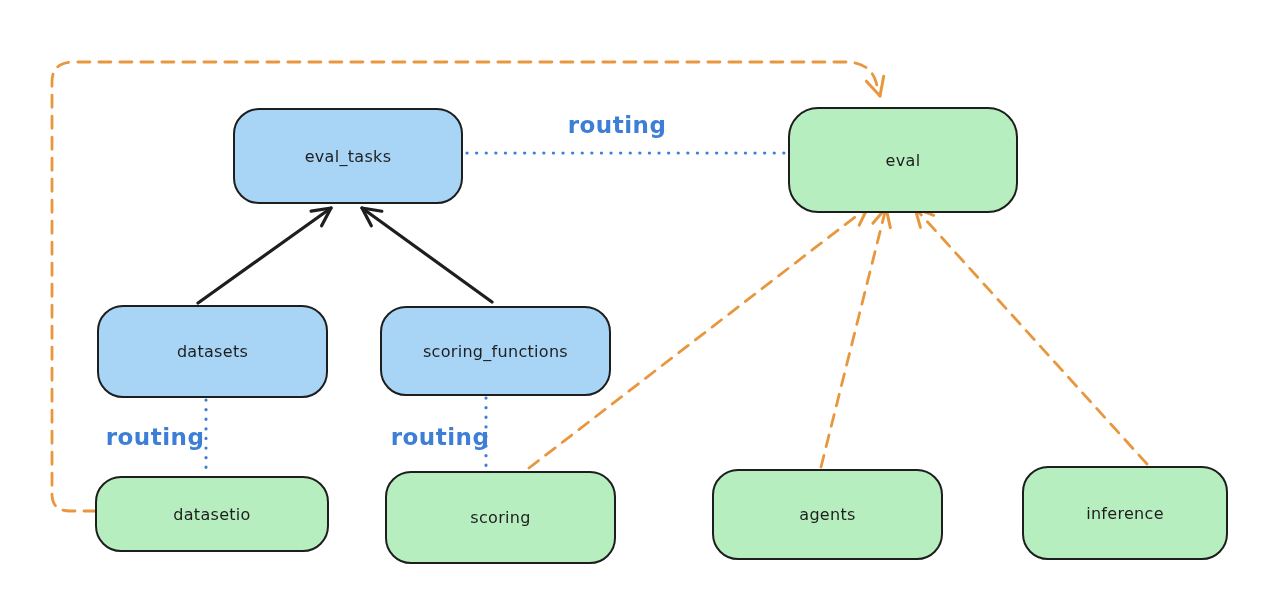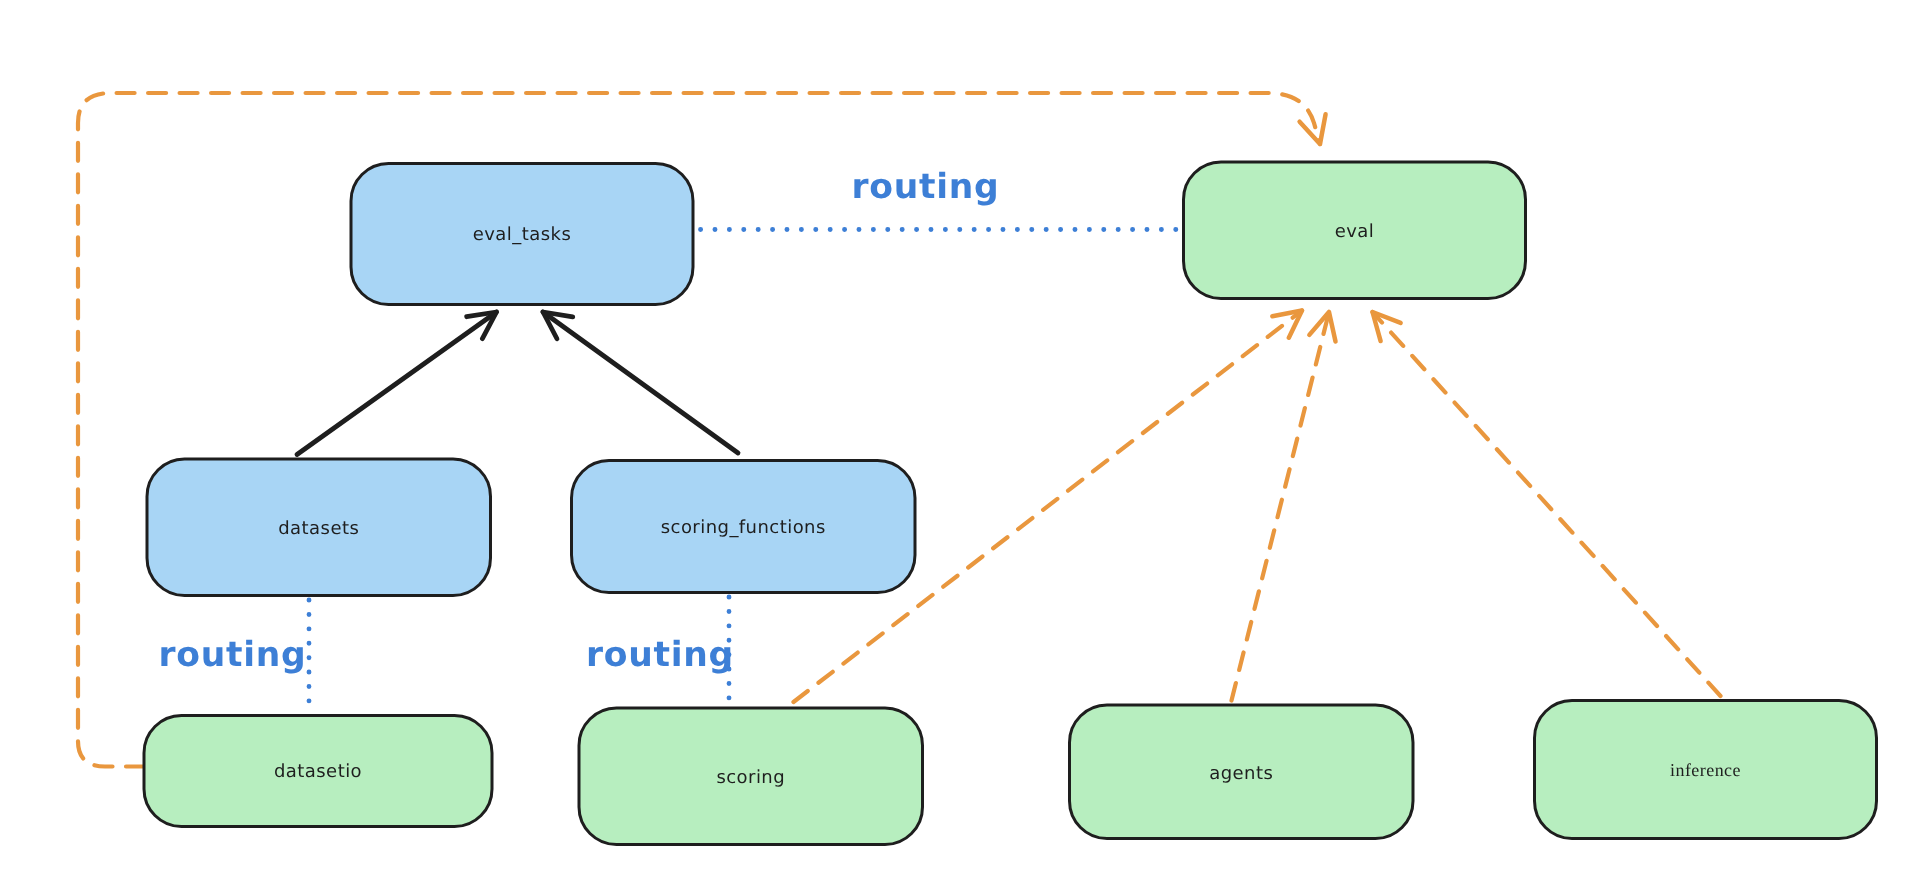--- a/index.html
+++ b/index.html
@@ -19,35 +19,35 @@
   }
   .node {
     position: absolute;
     z-index: 2;
     box-sizing: border-box;
     border: 2.5px solid #1e1e1e;
     border-radius: 26px;
     display: flex;
     align-items: center;
     justify-content: center;
-    font-size: 12px;
+    font-size: 16px;
     color: #1e1e1e;
     letter-spacing: 0.3px;
   }
   .node.blue  { background: #a8d5f5; }
   .node.green { background: #b7eebf; }
 
   #n-eval_tasks        { left: 233px;  top: 108px; width: 230px; height: 96px; }
   #n-datasets          { left: 97px;   top: 305px; width: 231px; height: 93px; }
   #n-scoring_functions { left: 380px;  top: 306px; width: 231px; height: 90px; }
-  #n-eval              { left: 788px;  top: 107px; width: 230px; height: 93px; }
+  #n-eval              { left: 788px;  top: 107px; width: 230px; height: 106px; border-radius: 30px; }
   #n-datasetio         { left: 95px;   top: 476px; width: 234px; height: 76px; }
   #n-scoring           { left: 385px;  top: 471px; width: 231px; height: 93px; }
   #n-agents            { left: 712px;  top: 469px; width: 231px; height: 91px; }
-  #n-inference         { left: 1022px; top: 466px; width: 230px; height: 94px; font-family: Liberation Serif, serif; }
+  #n-inference         { left: 1022px; top: 466px; width: 206px; height: 94px; }
 
   .edge-label {
     position: absolute;
     z-index: 3;
     transform: translateX(-50%);
     color: #3d7fd6;
     font-size: 23px;
     font-weight: bold;
     letter-spacing: 0.5px;
     white-space: nowrap;

